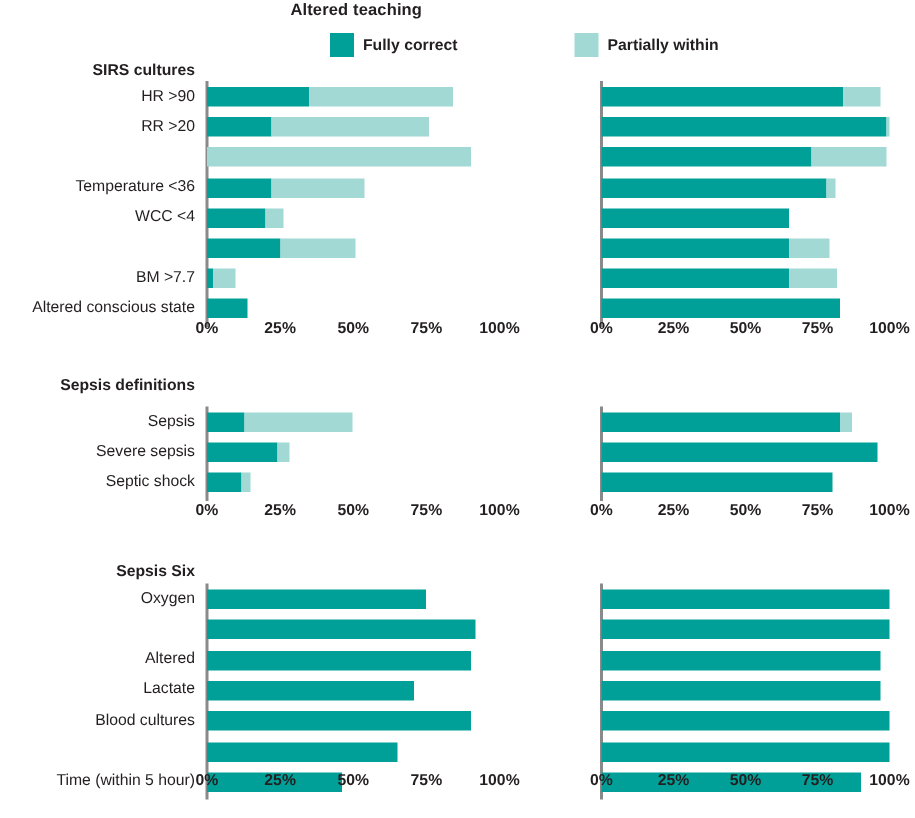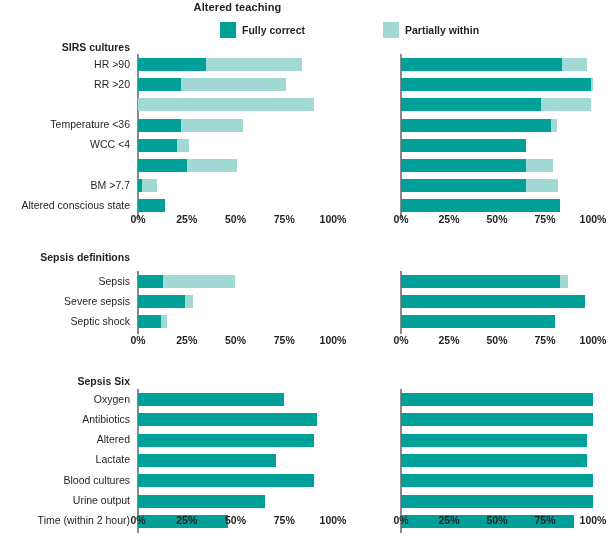--- a/index.html
+++ b/index.html
@@ -248,26 +248,24 @@
             <div class="tick" style="left: 96px;">50%</div>
             <div class="tick" style="left: 144px;">75%</div>
             <div class="tick" style="left: 192px;">100%</div>
           </div>
         </div>
       </div>
       <div class="group" style="top: 0px;">
         <div class="group-label" style="left: 0px; width: 134px; top: 375px; padding-right: 4px; box-sizing: border-box;">Sepsis Six</div>
         <div class="labels-col" style="top: 0px; height: 459px;">
           <div class="row-label" style="top: 392.5px;">Oxygen</div>
-          <div class="row-label" style="top: 412.8px;">Antibiotics</div>
           <div class="row-label" style="top: 433.1px;">Altered</div>
           <div class="row-label" style="top: 473.7px;">Blood cultures</div>
           <div class="row-label" style="top: 453.4px;">Lactate</div>
-          <div class="row-label" style="top: 494px;">Urine output</div>
-          <div class="row-label" style="top: 514.3px;">Time (within 2 hour)</div>
+          <div class="row-label" style="top: 514.3px;">Time (within 5 hour)</div>
         </div>
         <div class="plot left" style="left: 138px; top: 0px; width: 195px; height: 545px;">
           <div class="axis-line" style="top: 389px; height: 144.1px; background: rgb(138, 138, 138);"></div>
           <div class="bar-row" style="top: 393px; height: 13px; width: 195px;">
             <div class="seg seg-full" style="width: 146.25px; background: rgb(0, 160, 152);"></div>
           </div>
           <div class="bar-row" style="top: 413.3px; height: 13px; width: 195px;">
             <div class="seg seg-full" style="width: 179.4px; background: rgb(0, 160, 152);"></div>
           </div>
           <div class="bar-row" style="top: 433.6px; height: 13px; width: 195px;">

